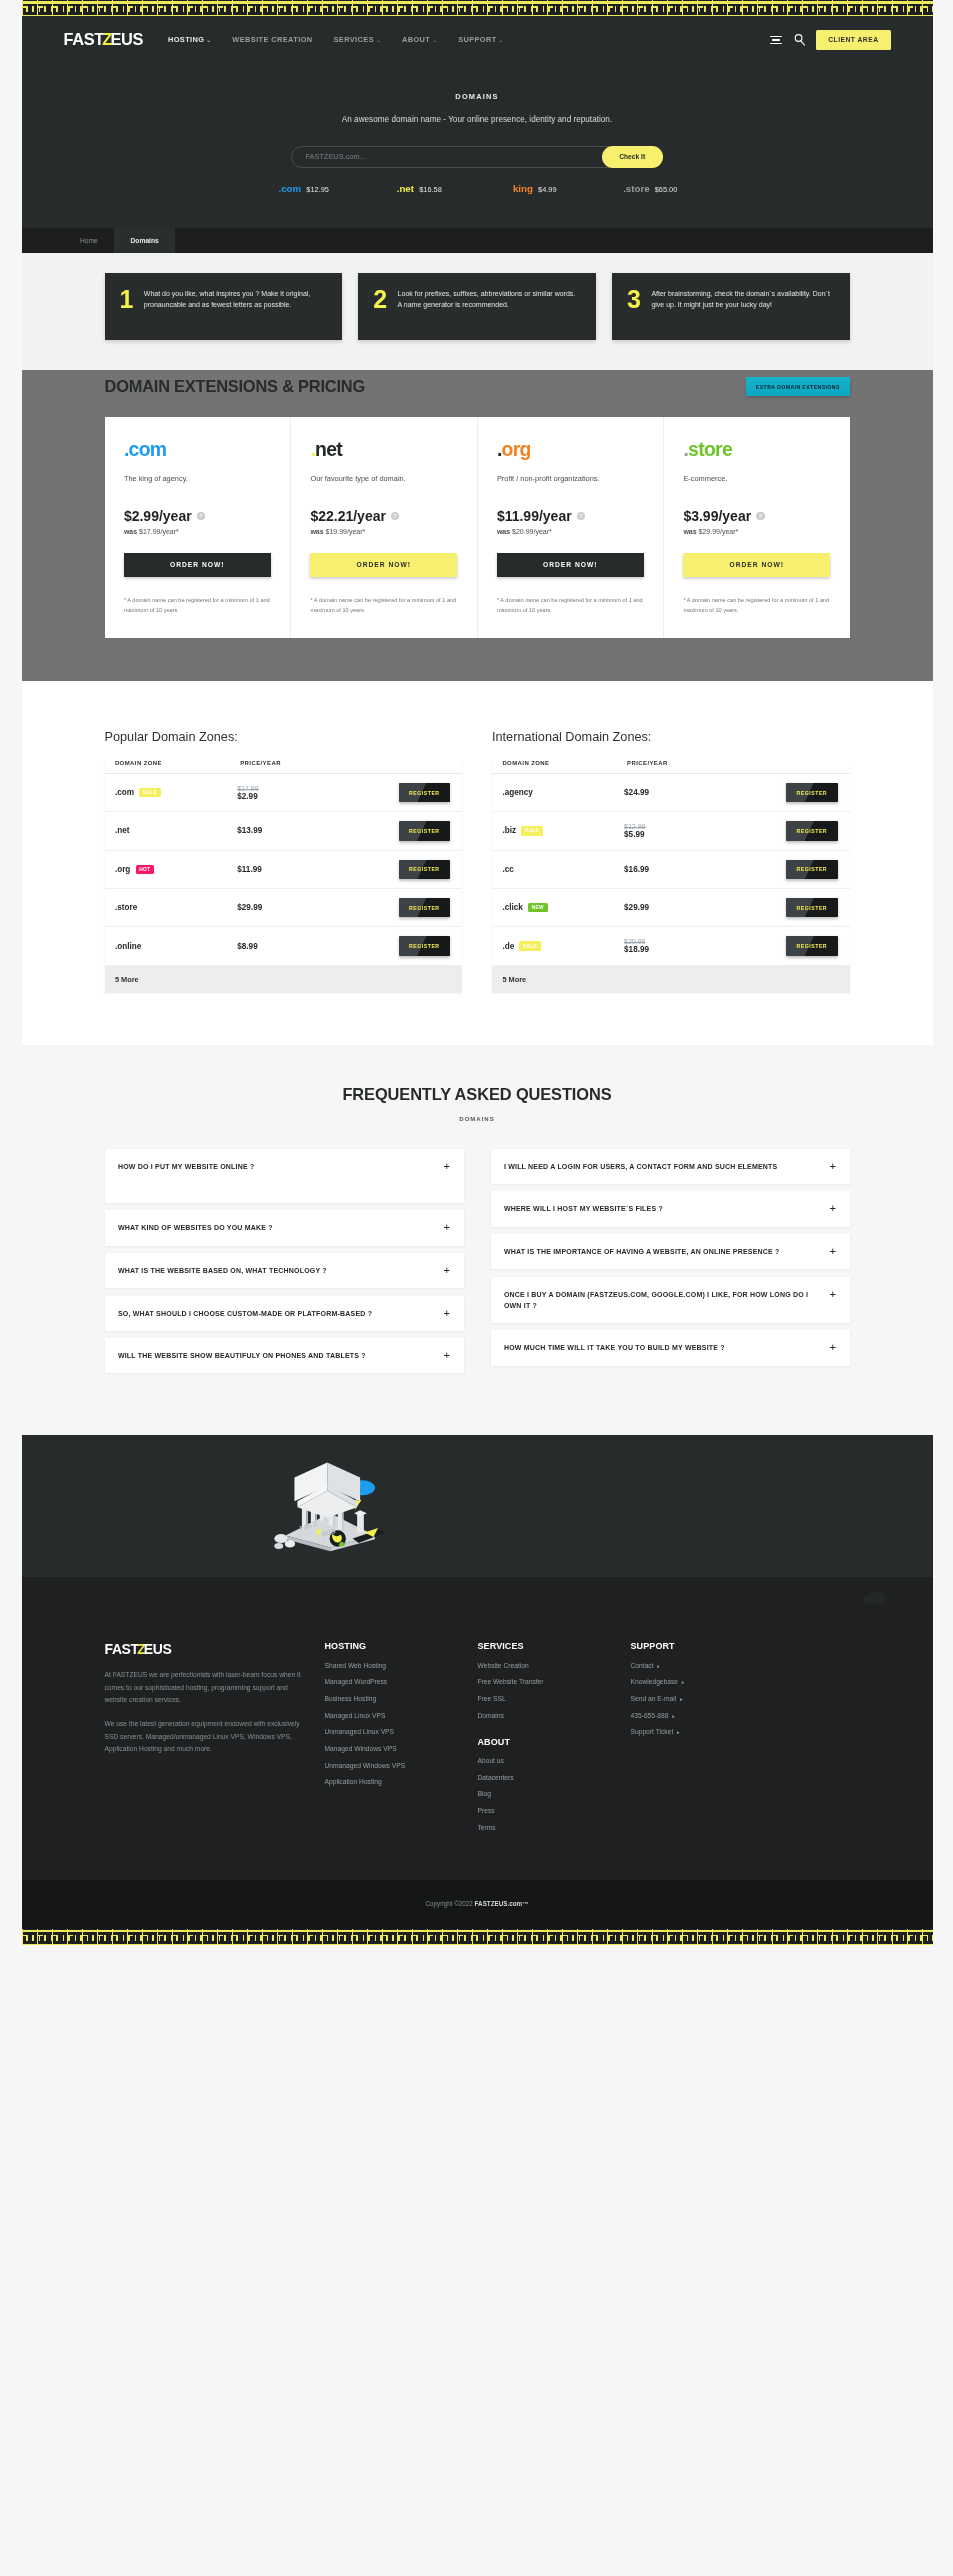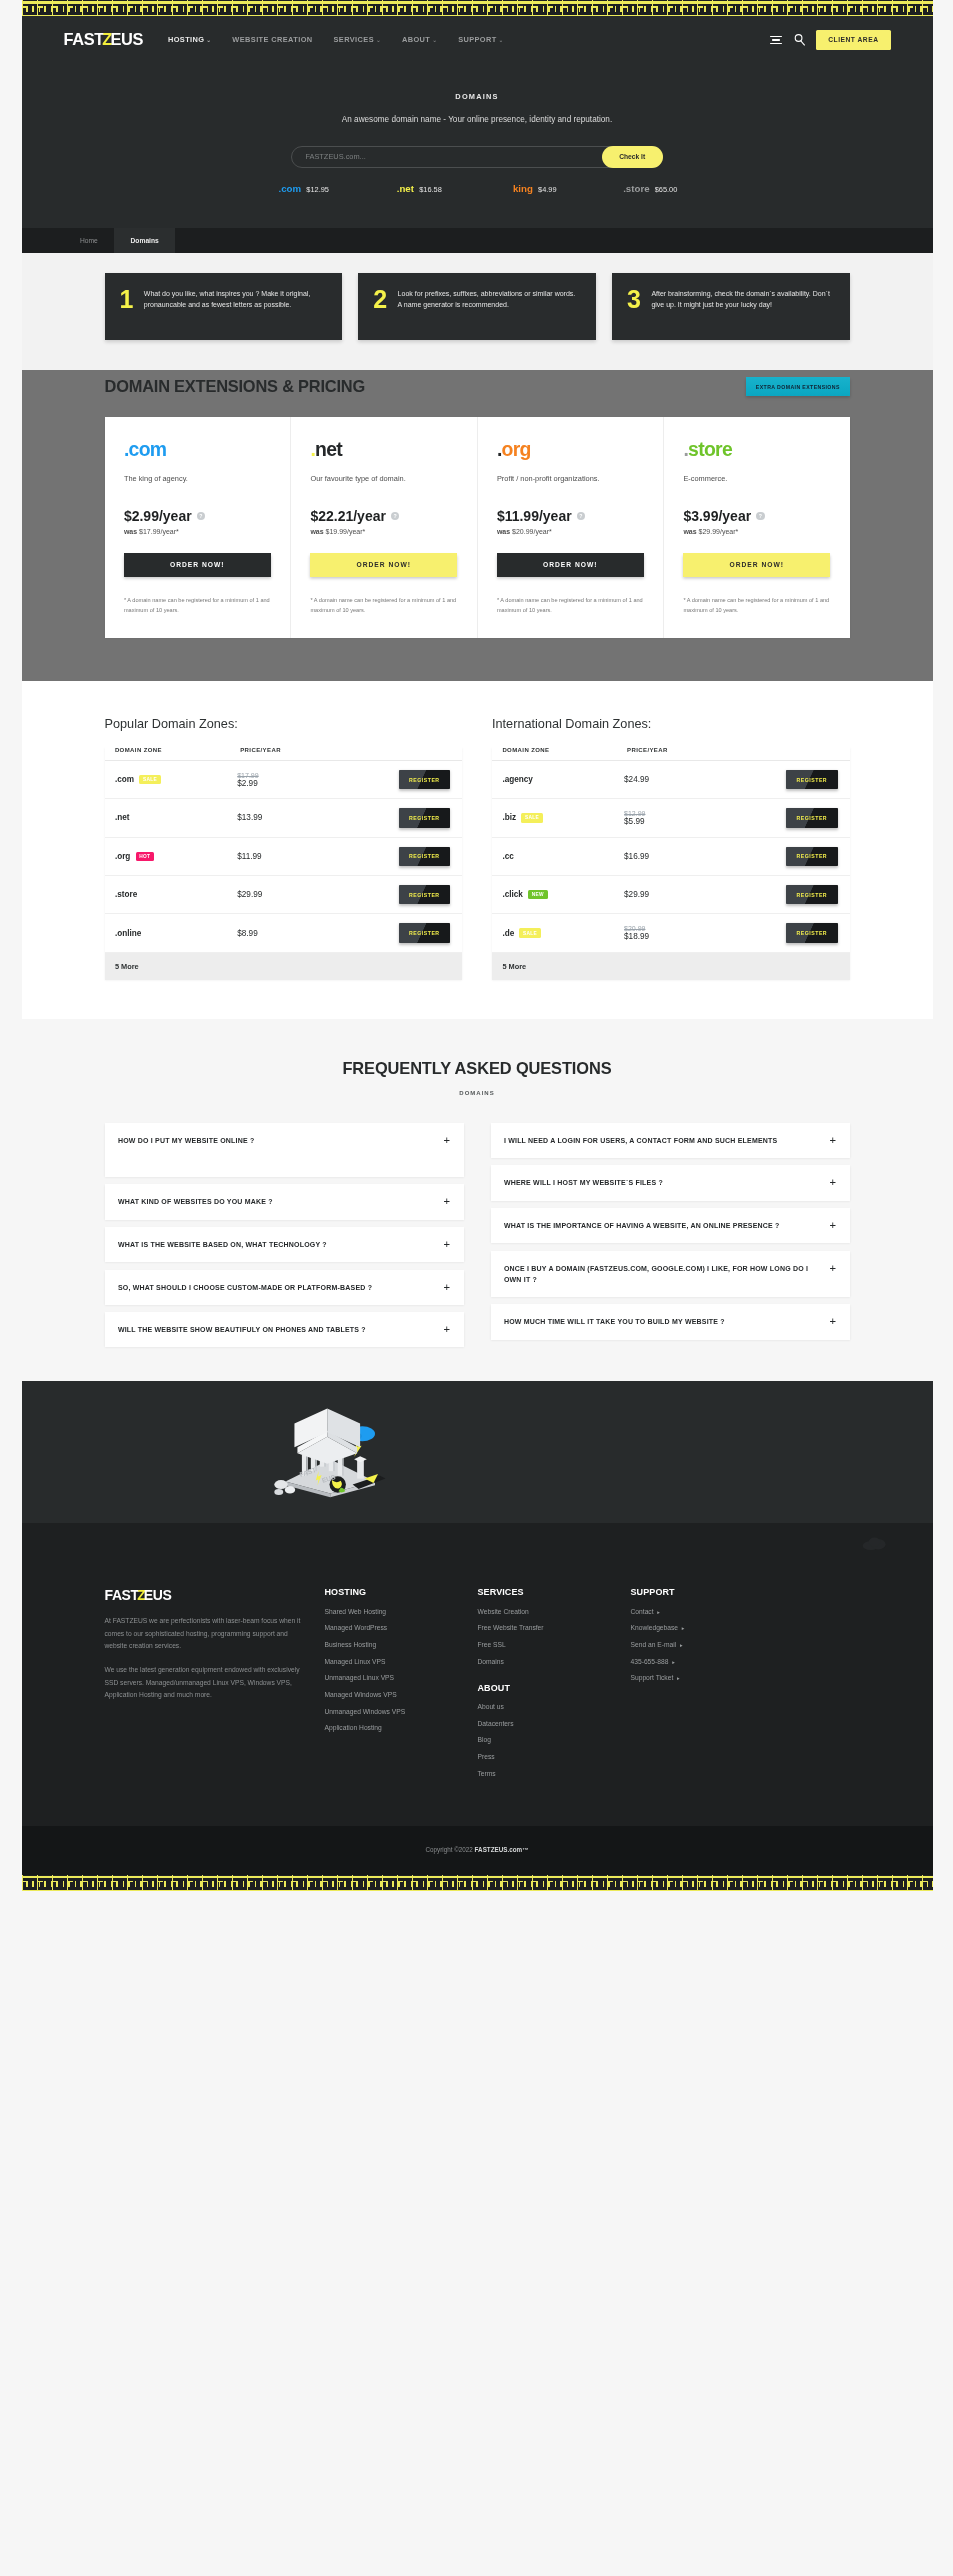--- a/index.html
+++ b/index.html
@@ -137,48 +137,48 @@
     margin-top:18px; display:block; width:100%; border:none; padding:8.2px 0;
     font-size:6.7px; font-weight:bold; letter-spacing:1px; cursor:pointer;
     box-shadow:0 1.5px 3px rgba(0,0,0,.22);
   }
   .order.dark { background:#282b2c; color:#fff; }
   .order.yellow { background:#f7f06e; color:#2a2a2a; }
   .card .note { font-size:5.6px; color:#777; line-height:1.75; margin-top:19.4px; }
 
   
   .zones-sec { background:#fff; padding:36px 0 39px; }
-  .zones { width:745px; margin:0 auto; display:flex; gap:30px; }
+  .zones { width:745px; margin:13px auto; display:flex; gap:30px; }
   .zone-col { flex:1; }
   .zone-col h3 { font-size:12.7px; font-weight:normal; color:#2e3233; margin-bottom:16.4px; }
   .ztable { width:100%; border-collapse:collapse; font-size:7.4px; box-shadow:0 0.7px 2.2px rgba(0,0,0,.07); }
   .ztable th {
     text-align:left; font-size:6px; font-weight:bold; letter-spacing:0.4px; color:#2f3233;
     padding:0 0 6.7px 10.4px; background:#fff;
   }
   .ztable th.c2 { padding-left:13.4px; }
   .ztable td { background:#fff; border-top:0.7px solid #efefef; padding:9px 10.4px; vertical-align:middle; }
   .ztable tr:first-child td { border-top:0.7px solid #e8e8e8; }
   .z-name { font-weight:bold; color:#26292a; font-size:8.2px; display:flex; align-items:center; gap:5.2px; }
   .badge { font-size:4.8px; font-weight:bold; letter-spacing:0.3px; padding:2.2px 3.7px; border-radius:1.5px; color:#fff; }
   .badge.sale { background:#f4ef5a; color:#fff; }
   .badge.hot { background:#f7186a; }
   .badge.new { background:#6fc42b; }
   .z-old { color:#9aa3ab; text-decoration:line-through; font-size:7px; display:block; }
-  .z-price { font-weight:normal; color:#26292a; font-size:8.2px; }
+  .z-price { font-weight:bold; color:#26292a; font-size:8.2px; }
   .reg-cell { text-align:right; padding-right:12px !important; }
   .reg {
     background:linear-gradient(115deg,#3d4247 0%, #3d4247 45%, #17191b 46%, #17191b 100%);
     color:#f3ee4c; border:none; font-size:5.2px; font-weight:bold; letter-spacing:0.5px;
     padding:6.7px 10.4px; cursor:pointer; box-shadow:0 1.5px 3px rgba(0,0,0,.25); border-radius:0.7px;
   }
   .more-row td { background:#ededed; font-weight:bold; color:#2e3233; font-size:7.4px; padding:9px 10.4px; }
 
   
-  .faq-sec { background:#f6f6f6; padding:40px 0 34px; }
+  .faq-sec { background:#f6f6f6; padding:40px 0 62px; }
   .faq-sec h2 { text-align:center; font-size:16.4px; font-weight:bold; color:#282b2c; letter-spacing:-0.1px;}
   .faq-sub { text-align:center; font-size:6px; letter-spacing:1px; color:#55595a; margin-top:12px; font-weight:bold;}
   .faq-cols { width:745px; margin:27px auto 0; display:flex; gap:27px; }
   .faq-col { flex:1; display:flex; flex-direction:column; gap:7.4px; }
   .faq-item {
     background:#fff; box-shadow:0 0.7px 2.2px rgba(0,0,0,.09);
     padding:12px 13.4px; display:flex; align-items:flex-start; justify-content:space-between; gap:10.4px;
   }
   .faq-item .q { font-size:7px; font-weight:bold; letter-spacing:0.2px; color:#25282a; line-height:1.6; text-transform:uppercase;}
   .faq-item .plus { font-size:11.2px; color:#25282a; line-height:1; font-weight:300; }

